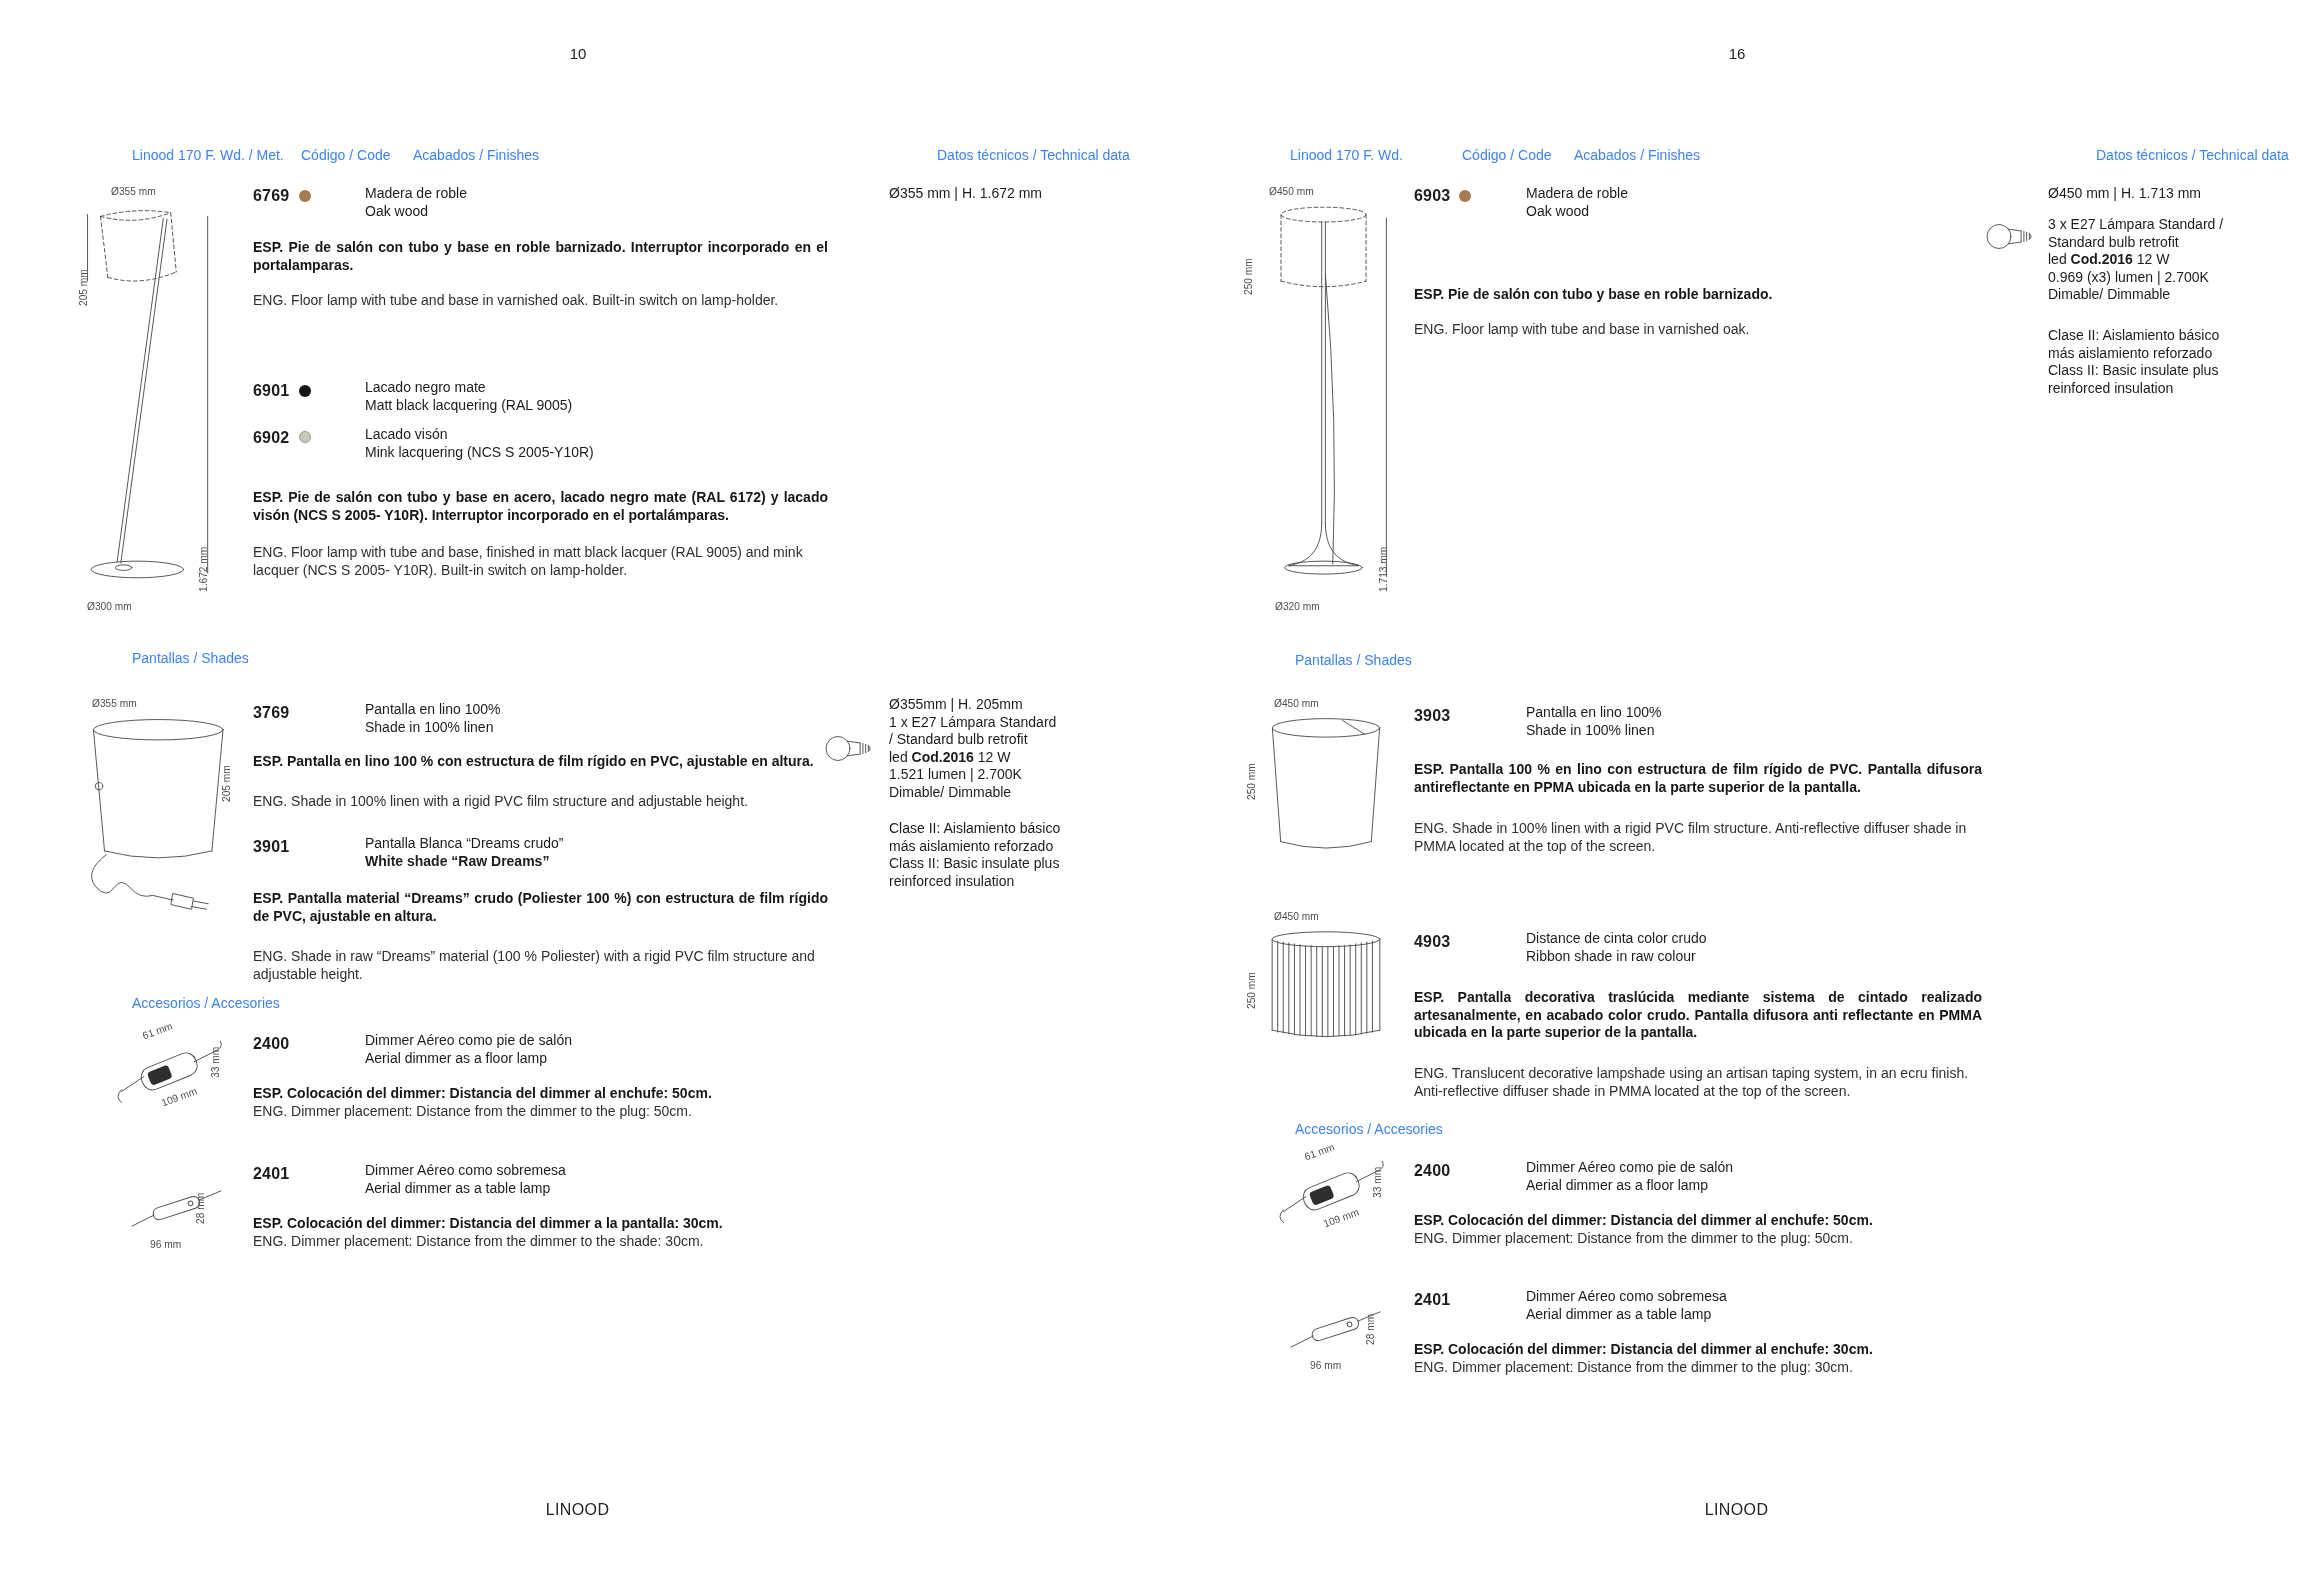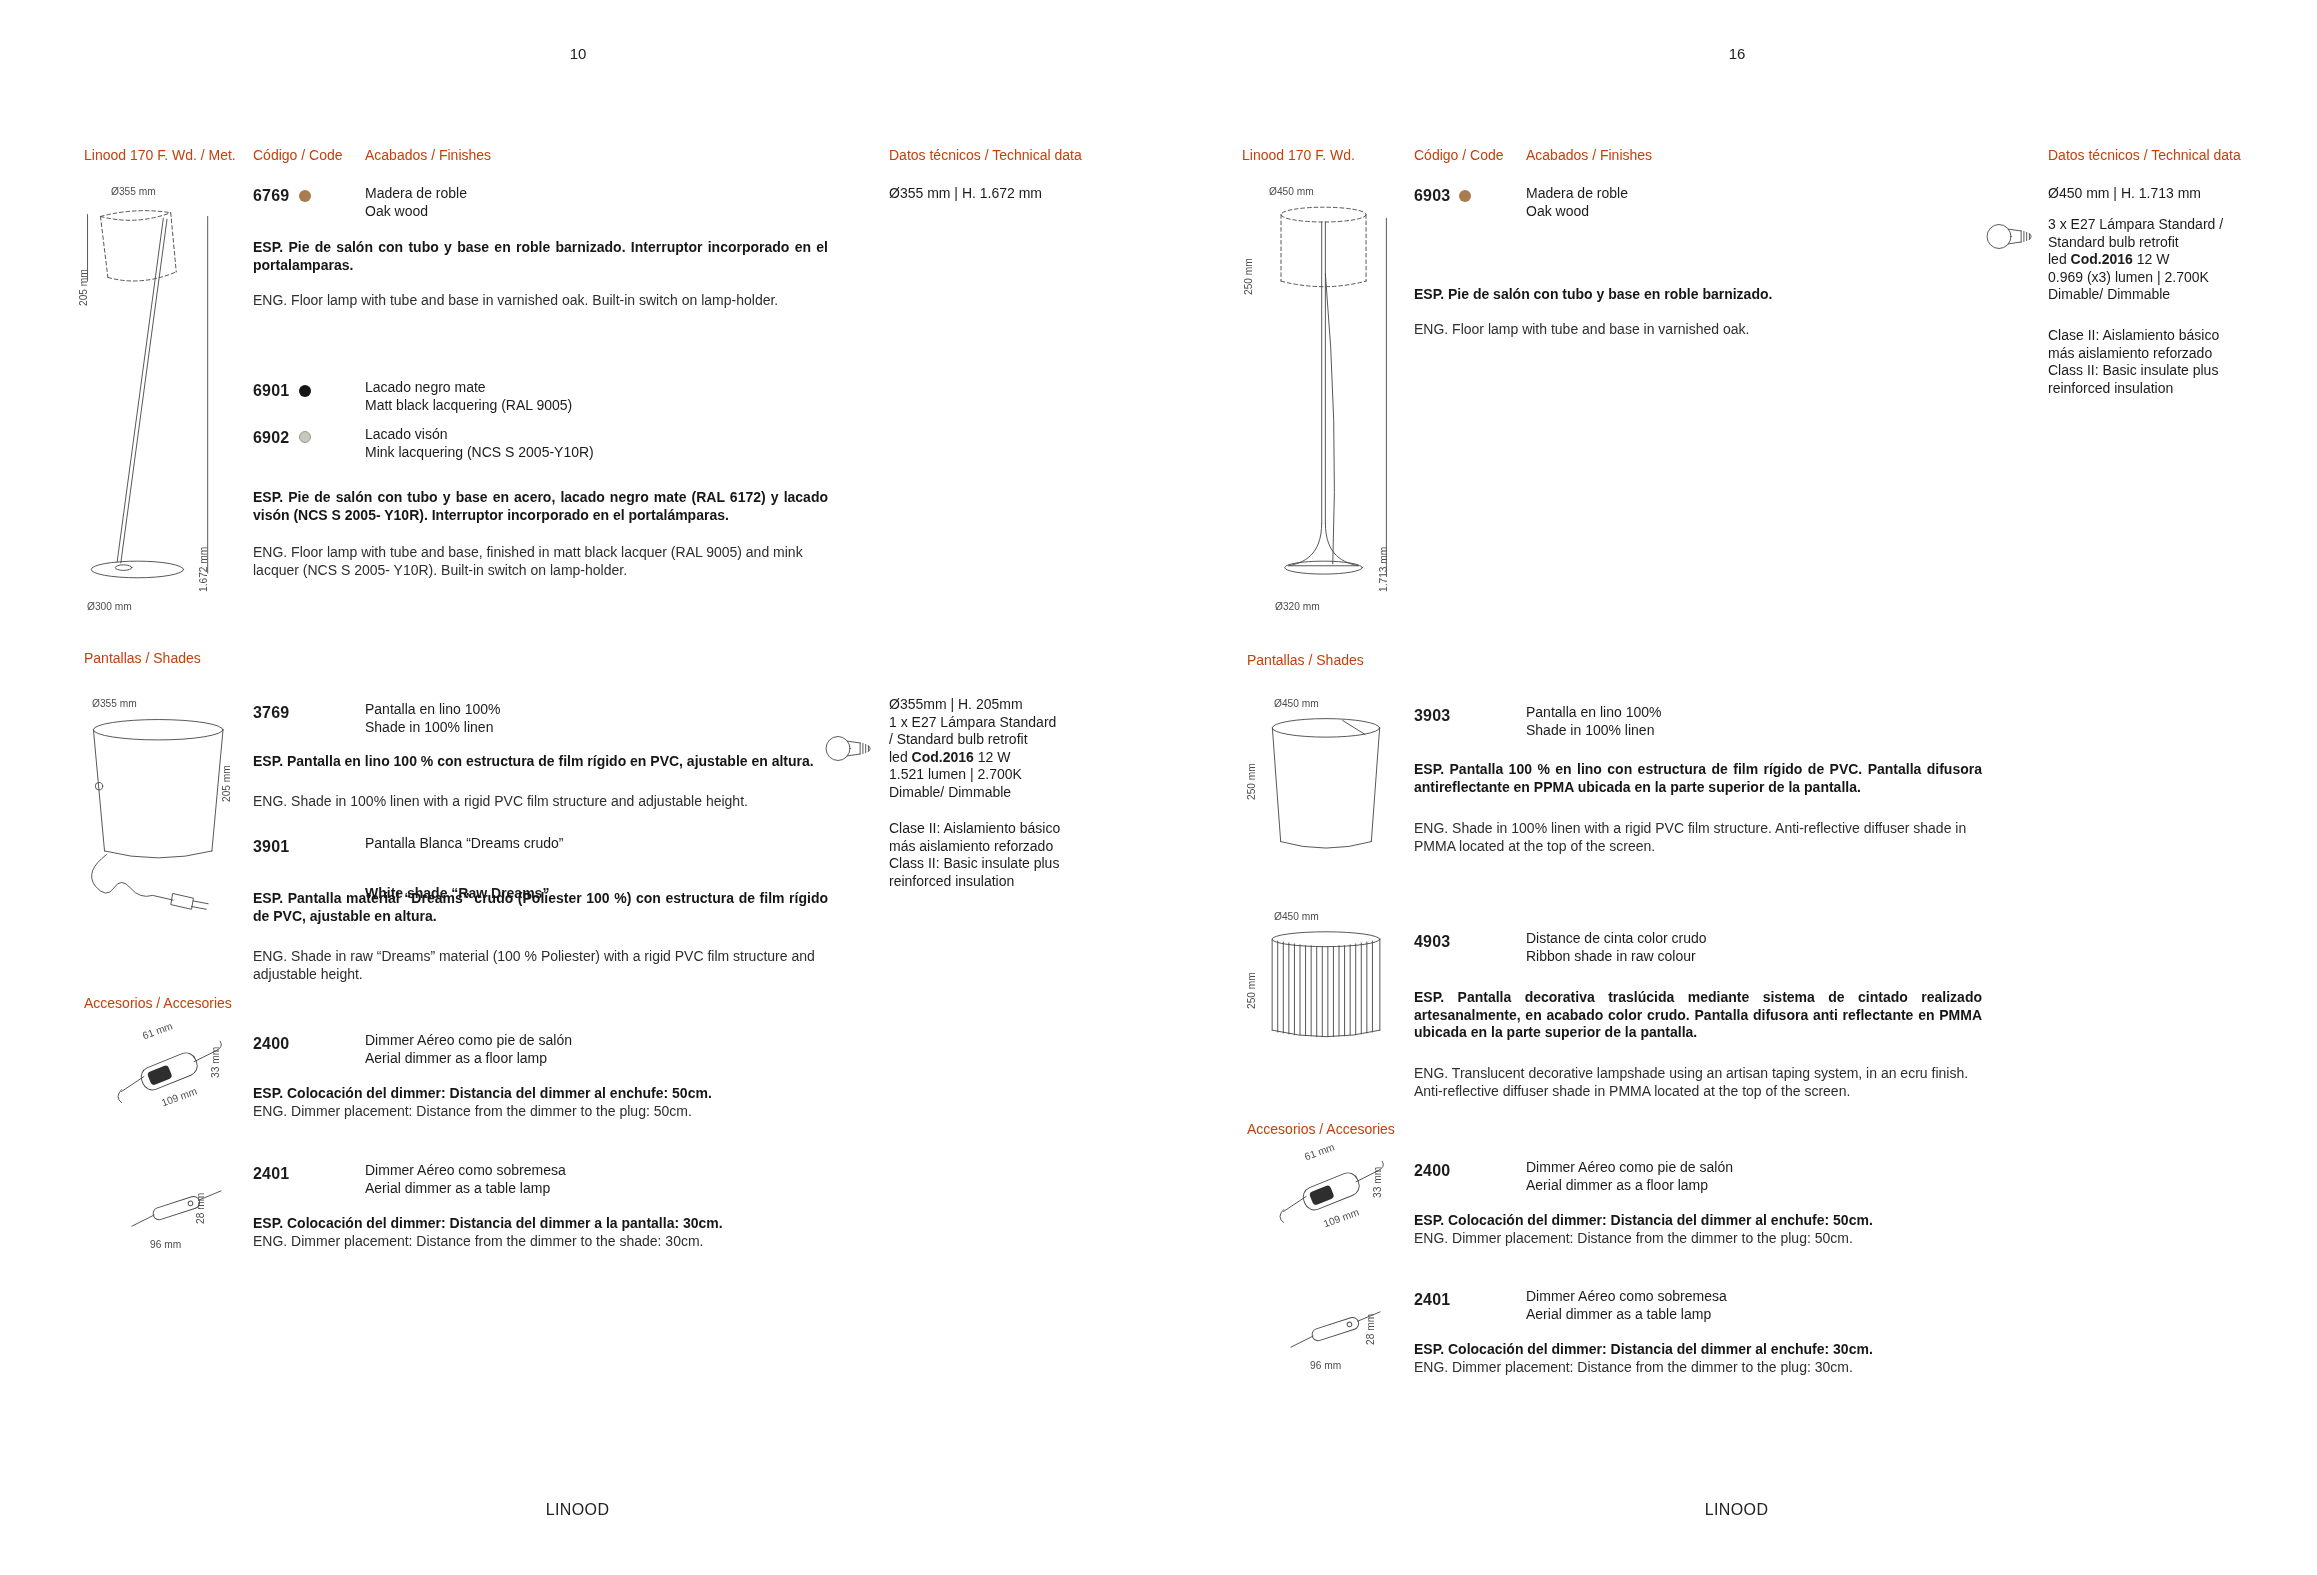--- a/index.html
+++ b/index.html
@@ -3,27 +3,27 @@
 <meta charset="utf-8">
 <style>
   * { margin:0; padding:0; box-sizing:border-box; }
   html,body { background:#ffffff; }
   body {
     width:2318px; height:1575px; position:relative; overflow:hidden;
     font-family:"Liberation Sans", sans-serif; color:#1c1c1c;
   }
   .abs { position:absolute; }
   .t   { font-size:14px; line-height:17.6px; }
-  .hdr { font-size:14px; line-height:17.6px; color:#c2410c; }
+  .hdr { font-size:14px; line-height:17.6px; color:#3b82f6;margin-left:48px; }
   .code{ font-size:16px; line-height:17.6px; font-weight:700; letter-spacing:0.2px; }
   .esp { font-weight:700; color:#161616; }
   .eng { font-weight:400; color:#2e2e2e; }
   .just{ text-align:justify; }
   .nw  { white-space:nowrap; }
-  .bold{ font-weight:700;margin-top:32px; }
+  .bold{ font-weight:700; }
   .dim { font-size:10.2px; line-height:11px; color:#4d4d4d; white-space:nowrap; }
   .rot   { transform:rotate(-90deg); transform-origin:0 0; }
   .rot20 { transform:rotate(-20deg); transform-origin:0 0; }
   .dot { display:inline-block; width:12px; height:12px; border-radius:50%; }
   .pageno { font-size:15px; text-align:center; color:#222; }
   .footer { font-size:16px; text-align:center; letter-spacing:0.4px; color:#222; }
   svg { display:block; overflow:visible; }
   .sketch { stroke:#4a4a4a; fill:none; stroke-width:1; stroke-linecap:round; }
 </style>
 </head>

